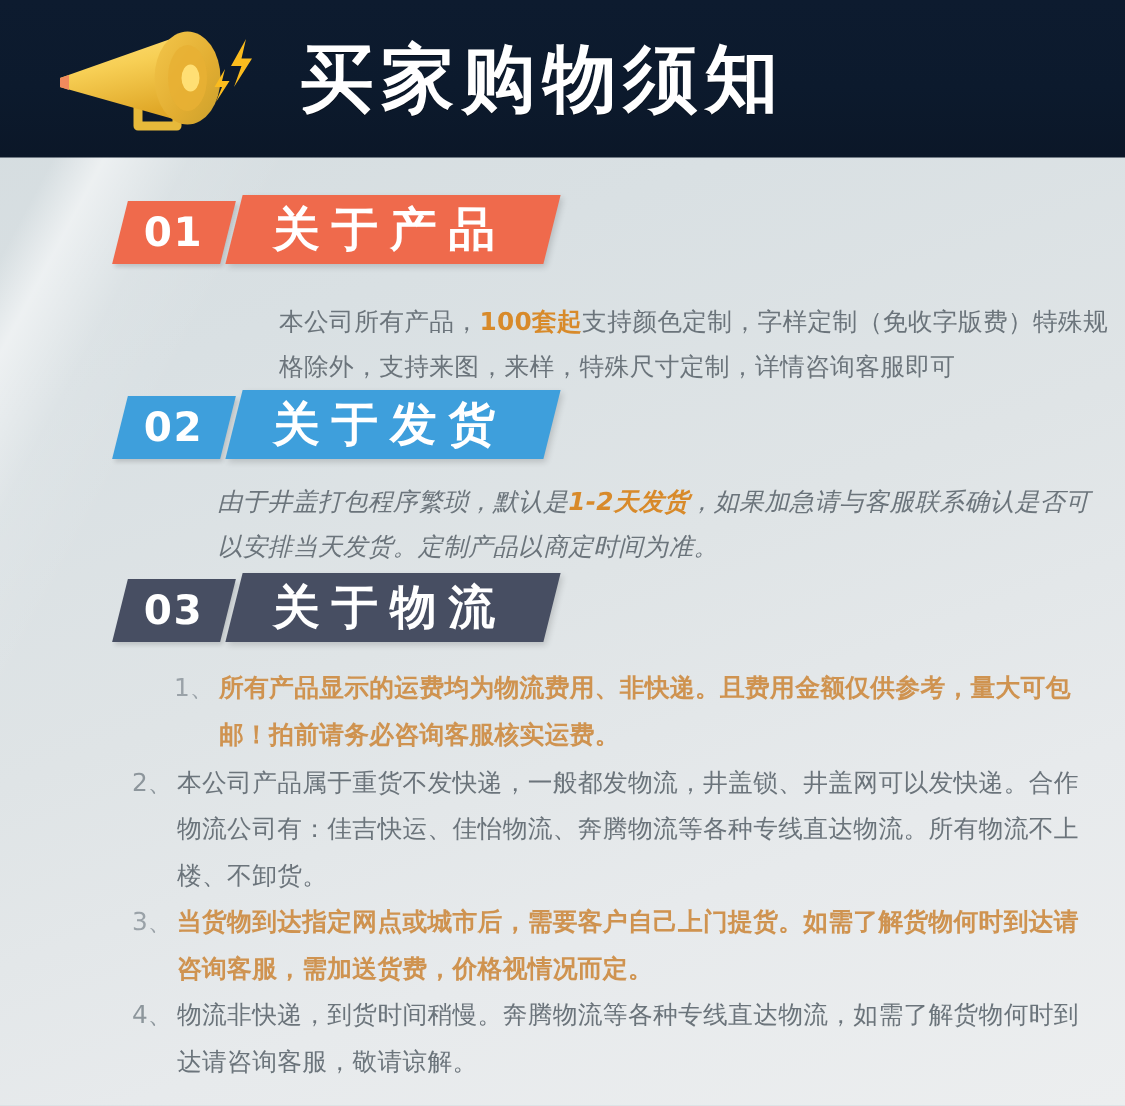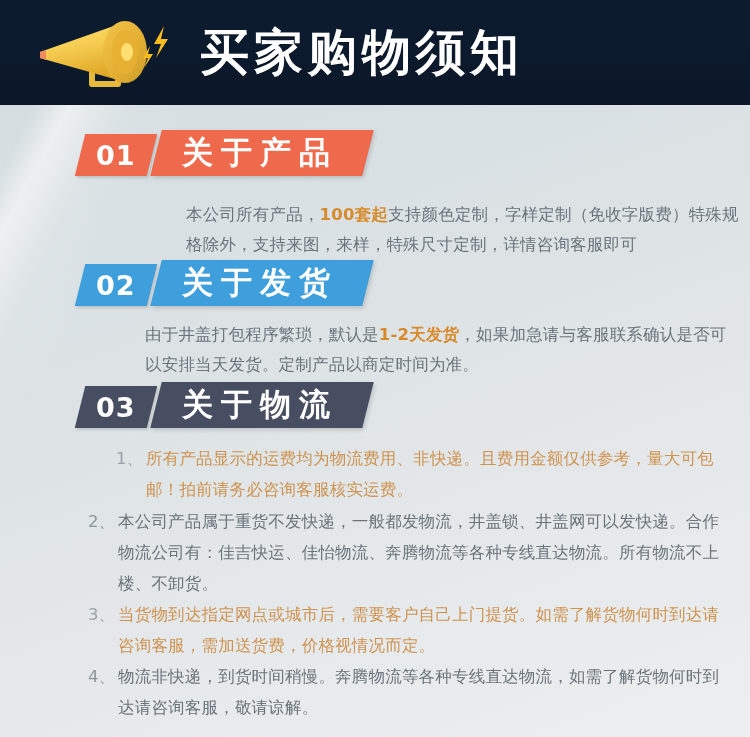--- a/index.html
+++ b/index.html
@@ -71,21 +71,21 @@
   .li{position:absolute;display:flex;}
   .li .marker{
     width:30px;flex:0 0 30px;text-align:left;
     font-family:"DejaVu Sans","Liberation Sans",sans-serif;
     font-size:16.5px;line-height:31px;color:#8d969c;
   }
   .li .body{
     font-family:"DejaVu Sans","Liberation Sans",sans-serif;
     font-size:16.5px;line-height:31px;letter-spacing:0.2px;
   }
-  .li.orange .body{color:#cf9350;font-weight:normal;}
+  .li.orange .body{color:#cf9350;font-weight:bold;}
   .li.gray .body{color:#6b747b;font-family:Liberation Serif, serif;}
   .li.gray .marker{color:#8d969c;}
   .li.orange .marker{color:#9aa2a8;}
 </style>
 </head>
 <body>
 
 <div id="page">
 
   <div id="header">
@@ -134,21 +134,21 @@
   <div class="para" id="para01" style="left:168px;top:200px;width:562px;margin-left:18px;"><span>本公司所有产品，</span><span class="hl">100套起</span><span>支持颜色定制，字样定制（免收字版费）特殊规格除外，支持来图，来样，特殊尺寸定制，详情咨询客服即可</span></div>
 
   <div class="banner" style="left:80px;top:260px;">
     <div class="numbox" id="num02" style="background: rgb(62, 159, 220);">
       <span>02</span>
     </div>
     <div class="titlebox" id="tit02" style="background: rgb(62, 159, 220);">
       <span>关于发货</span>
     </div>
   </div>
-  <div class="para" id="para02" style="left:145px;top:320px;width:584px;"><span>由于井盖打包程序繁琐，默认是</span><span class="hl">1-2天发货</span><span>，如果加急请与客服联系确认是否可以安排当天发货。定制产品以商定时间为准。</span></div>
+  <div class="para" id="para02" style="left:145px;top:320px;width:584px;font-style:italic;"><span>由于井盖打包程序繁琐，默认是</span><span class="hl">1-2天发货</span><span>，如果加急请与客服联系确认是否可以安排当天发货。定制产品以商定时间为准。</span></div>
 
   <div class="banner" style="left:80px;top:382px;">
     <div class="numbox" id="num03" style="background: rgb(71, 78, 98);">
       <span>03</span>
     </div>
     <div class="titlebox" id="tit03" style="background: rgb(71, 78, 98);">
       <span>关于物流</span>
     </div>
   </div>
 

